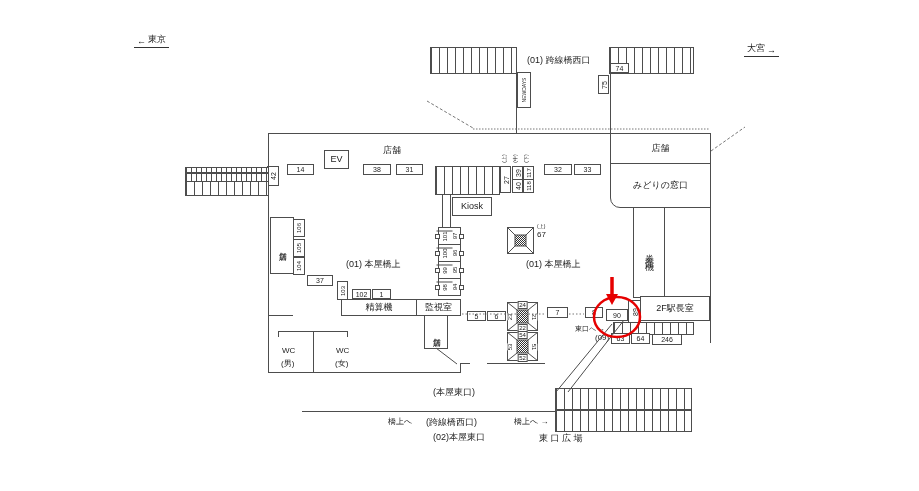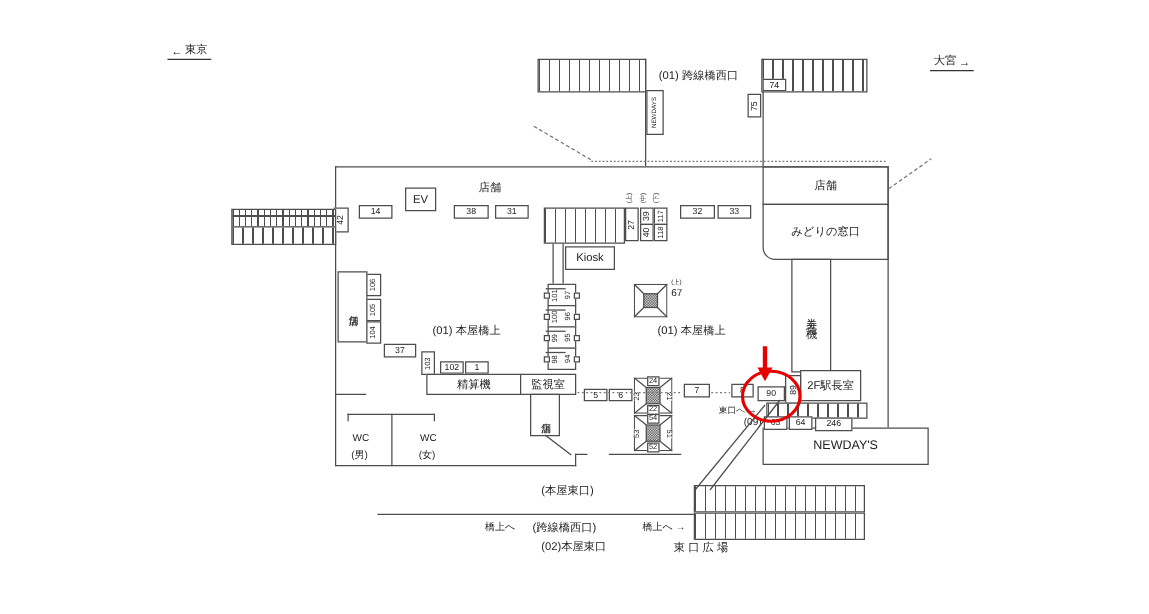--- a/index.html
+++ b/index.html
@@ -89,25 +89,22 @@
 
   <div class="room open" style="left:610px;top:133px;width:101px;height:31px">
       <span>店舗</span>
     </div>
   <div class="room open" style="left:610px;top:163px;width:101px;height:45px;border-bottom-left-radius:10px">
       <span>みどりの窓口</span>
     </div>
   <div class="room open" style="left:633px;top:207px;width:32px;height:91px">
       <span class="vtxt" style="letter-spacing:4px">券売機</span>
     </div>
-  <div class="room" style="left:640px;top:296px;width:49px;height:25px">
+  <div class="room" style="left:640px;top:296px;width:70px;height:25px">
       <span>2F駅長室</span>
-    </div>
-  <div class="room" style="left:610px;top:342px;width:133px;height:30px;font-size:10px">
-      <span>NEWDAY'S</span>
     </div>
 
   <div class="bx" style="left:287px;top:164px;width:27px;height:11px">
       <span>14</span>
     </div>
   <div class="bx" style="left:324px;top:150px;width:25px;height:19px;font-size:9px">
       <span>EV</span>
     </div>
   <div class="bx" style="left:363px;top:164px;width:28px;height:11px">
       <span>38</span>

